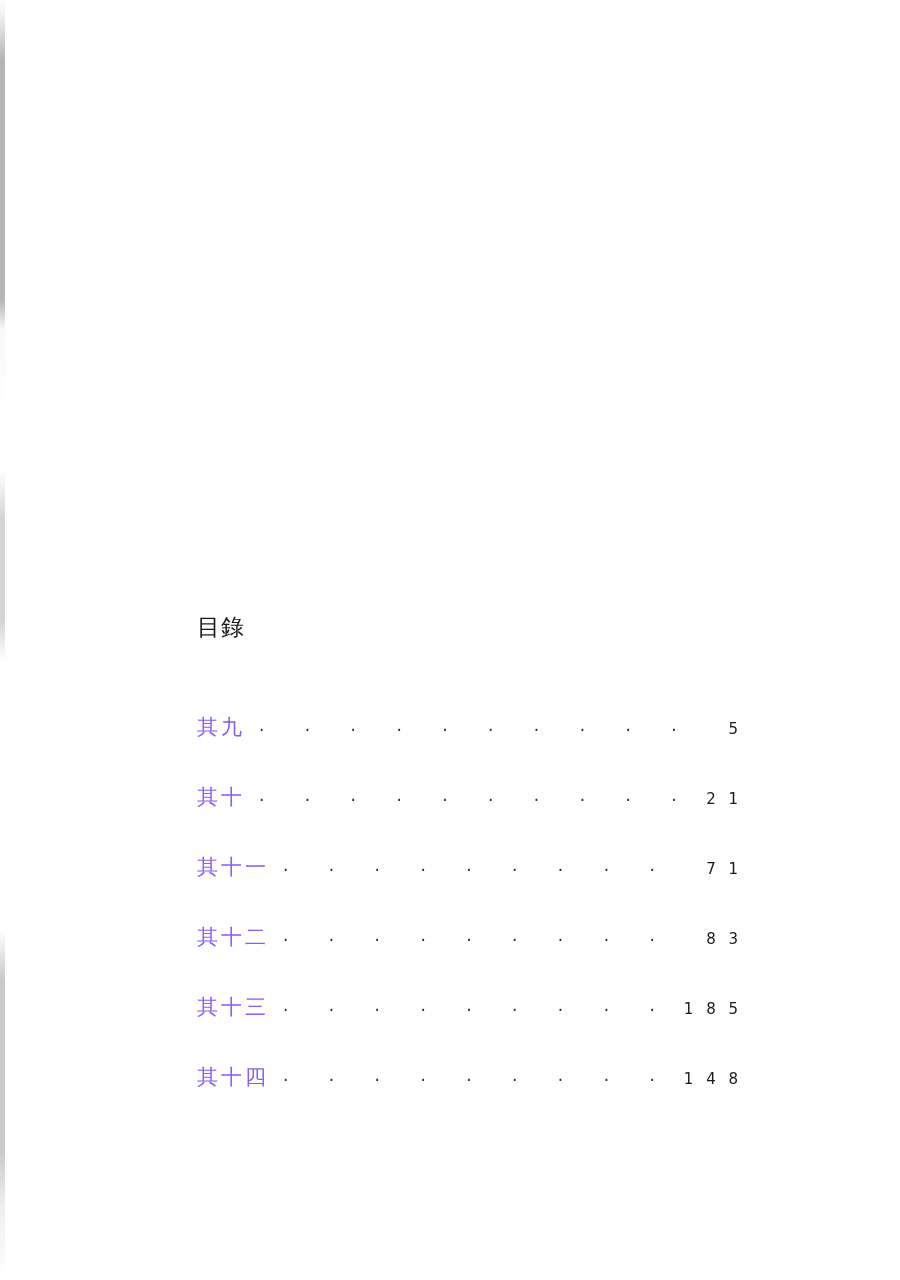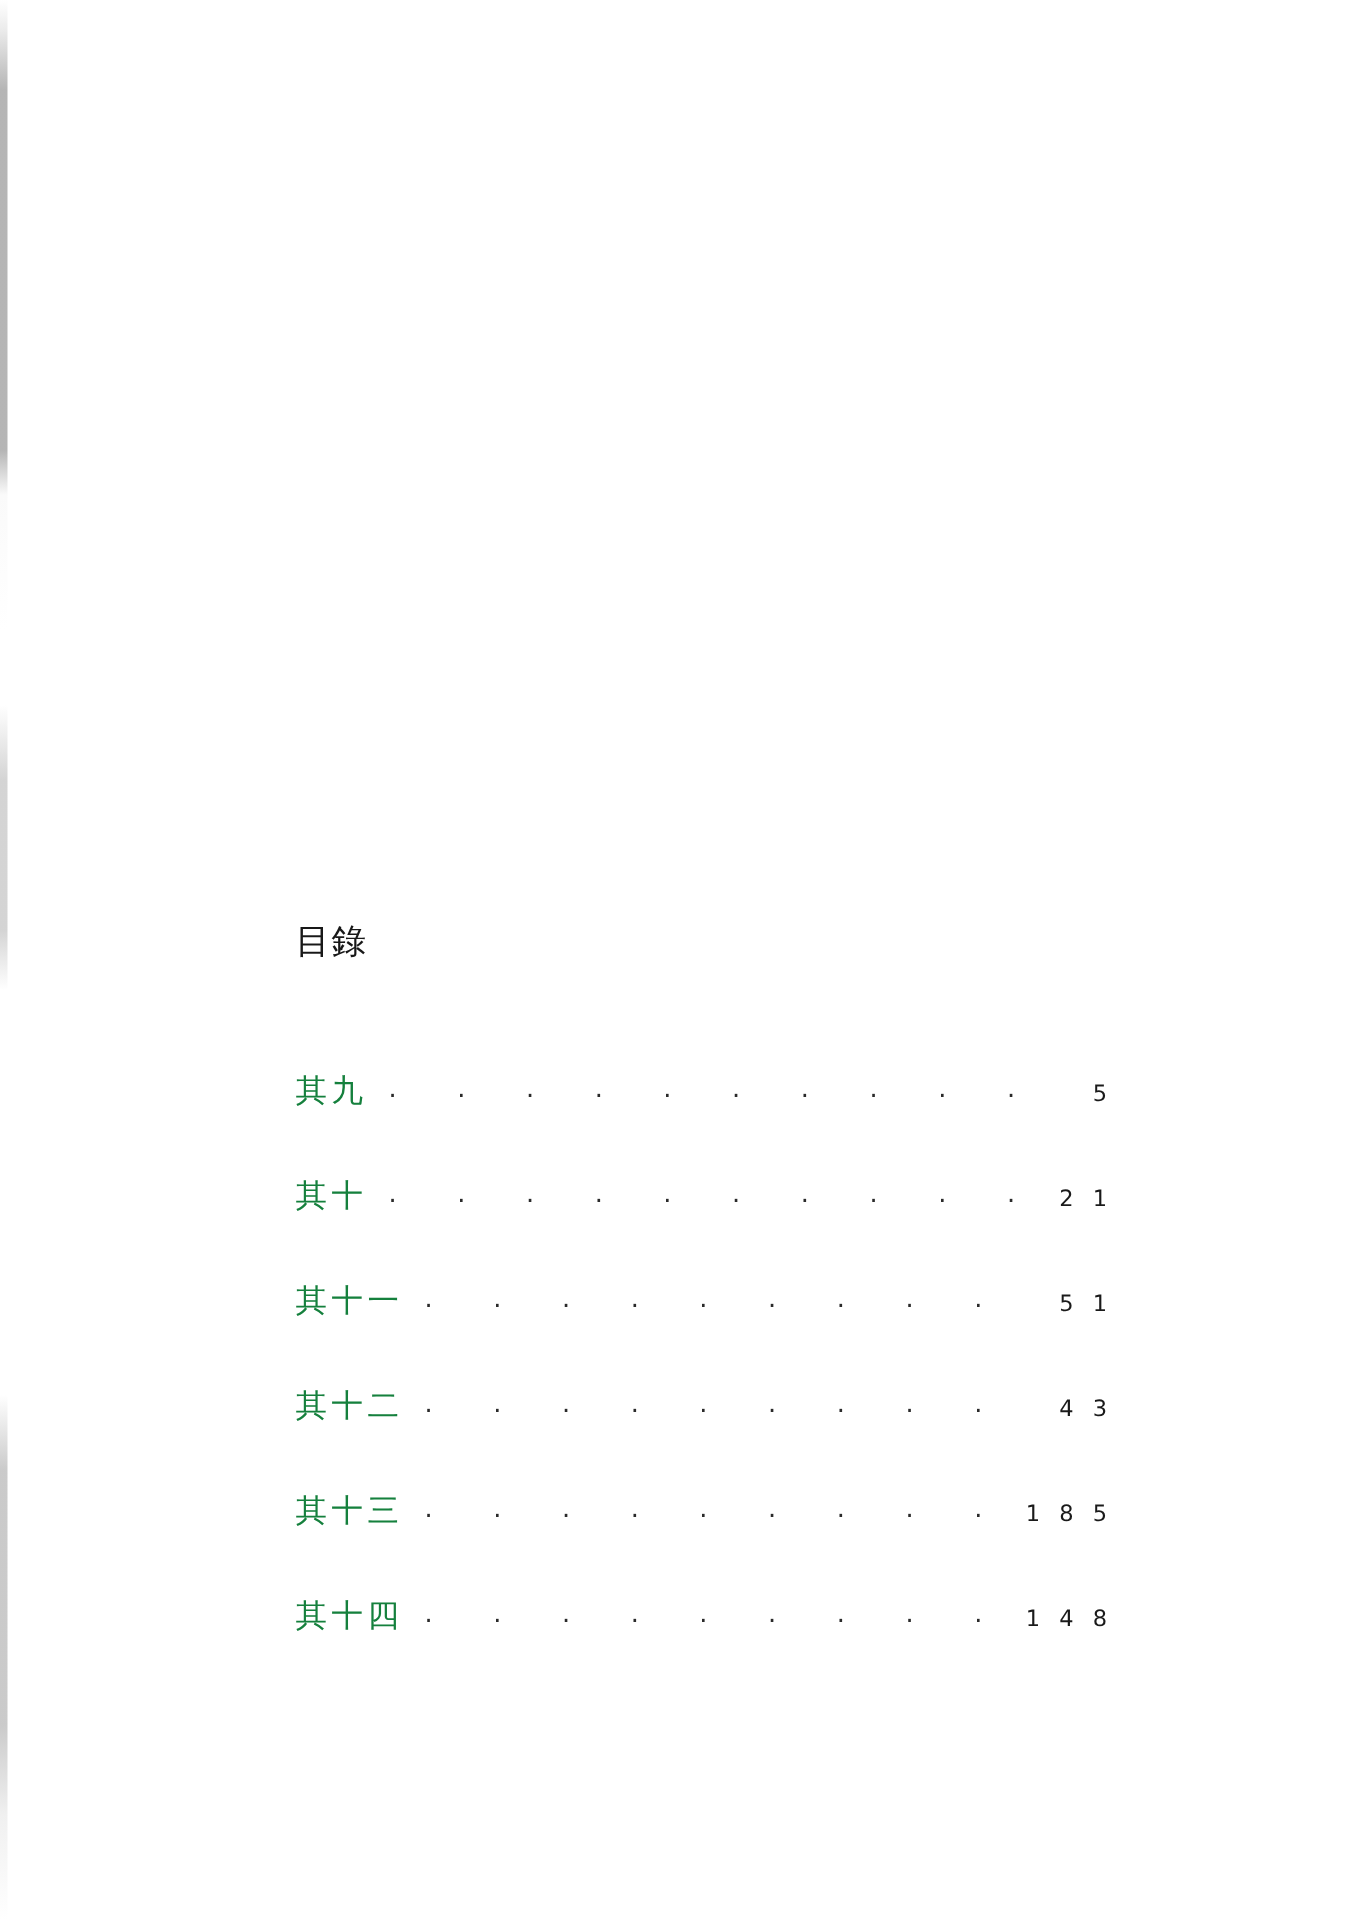--- a/index.html
+++ b/index.html
@@ -68,21 +68,21 @@
 
   .toc-row {
     display: flex;
     align-items: baseline;
     height: 70px;
   }
 
   .toc-label {
     font-size: 21px;
     letter-spacing: 3px;
-    color: #15803d;
+    color: #8b5cf6;
     white-space: nowrap;
     flex: 0 0 auto;
   }
 
   .toc-dots {
     flex: 1 1 auto;
     overflow: hidden;
     white-space: nowrap;
     font-size: 17px;
     letter-spacing: 17.5px;
@@ -123,27 +123,27 @@
 
     <div class="toc-row">
       <span class="toc-label">其十</span>
       <span class="toc-dots">. . . . . . . . . . . . . . . . . . . . . . . . . . . . . . . . . .</span>
       <span class="toc-page">2 1</span>
     </div>
 
     <div class="toc-row">
       <span class="toc-label">其十一</span>
       <span class="toc-dots">. . . . . . . . . . . . . . . . . . . . . . . . . . . . . . . . . .</span>
-      <span class="toc-page">5 1</span>
+      <span class="toc-page">7 1</span>
     </div>
 
     <div class="toc-row">
       <span class="toc-label">其十二</span>
       <span class="toc-dots">. . . . . . . . . . . . . . . . . . . . . . . . . . . . . . . . . .</span>
-      <span class="toc-page">4 3</span>
+      <span class="toc-page">8 3</span>
     </div>
 
     <div class="toc-row">
       <span class="toc-label">其十三</span>
       <span class="toc-dots">. . . . . . . . . . . . . . . . . . . . . . . . . . . . . . . . . .</span>
       <span class="toc-page">1 8 5</span>
     </div>
 
     <div class="toc-row">
       <span class="toc-label">其十四</span>

